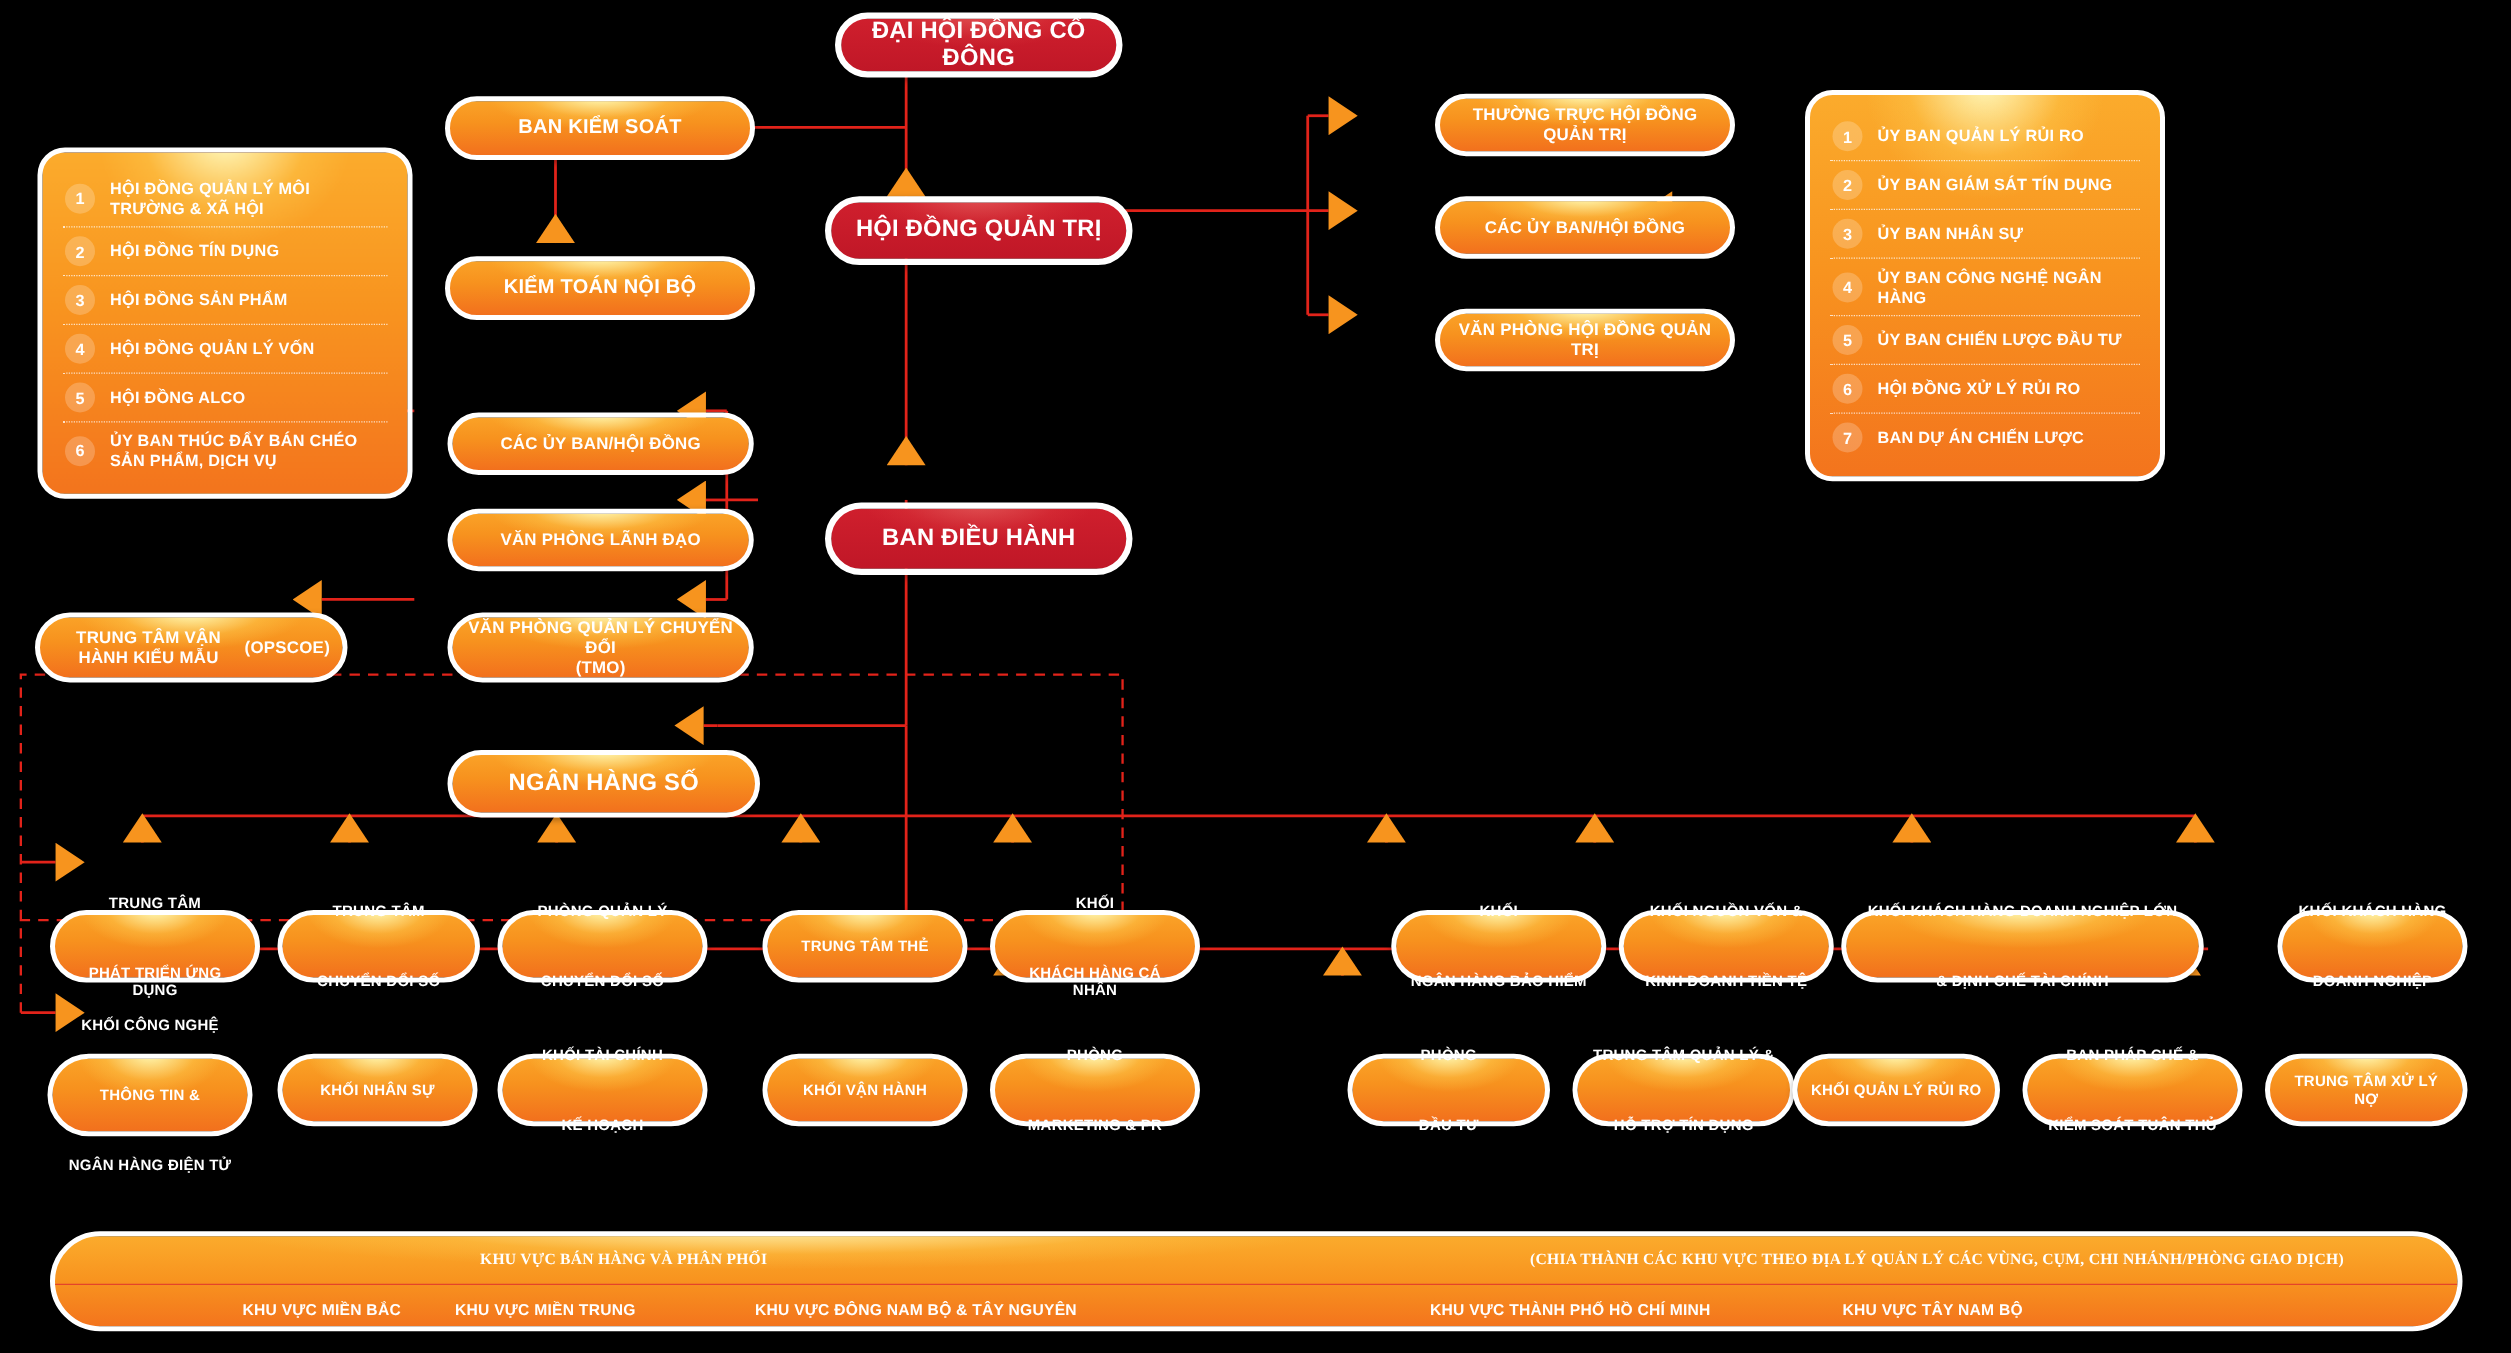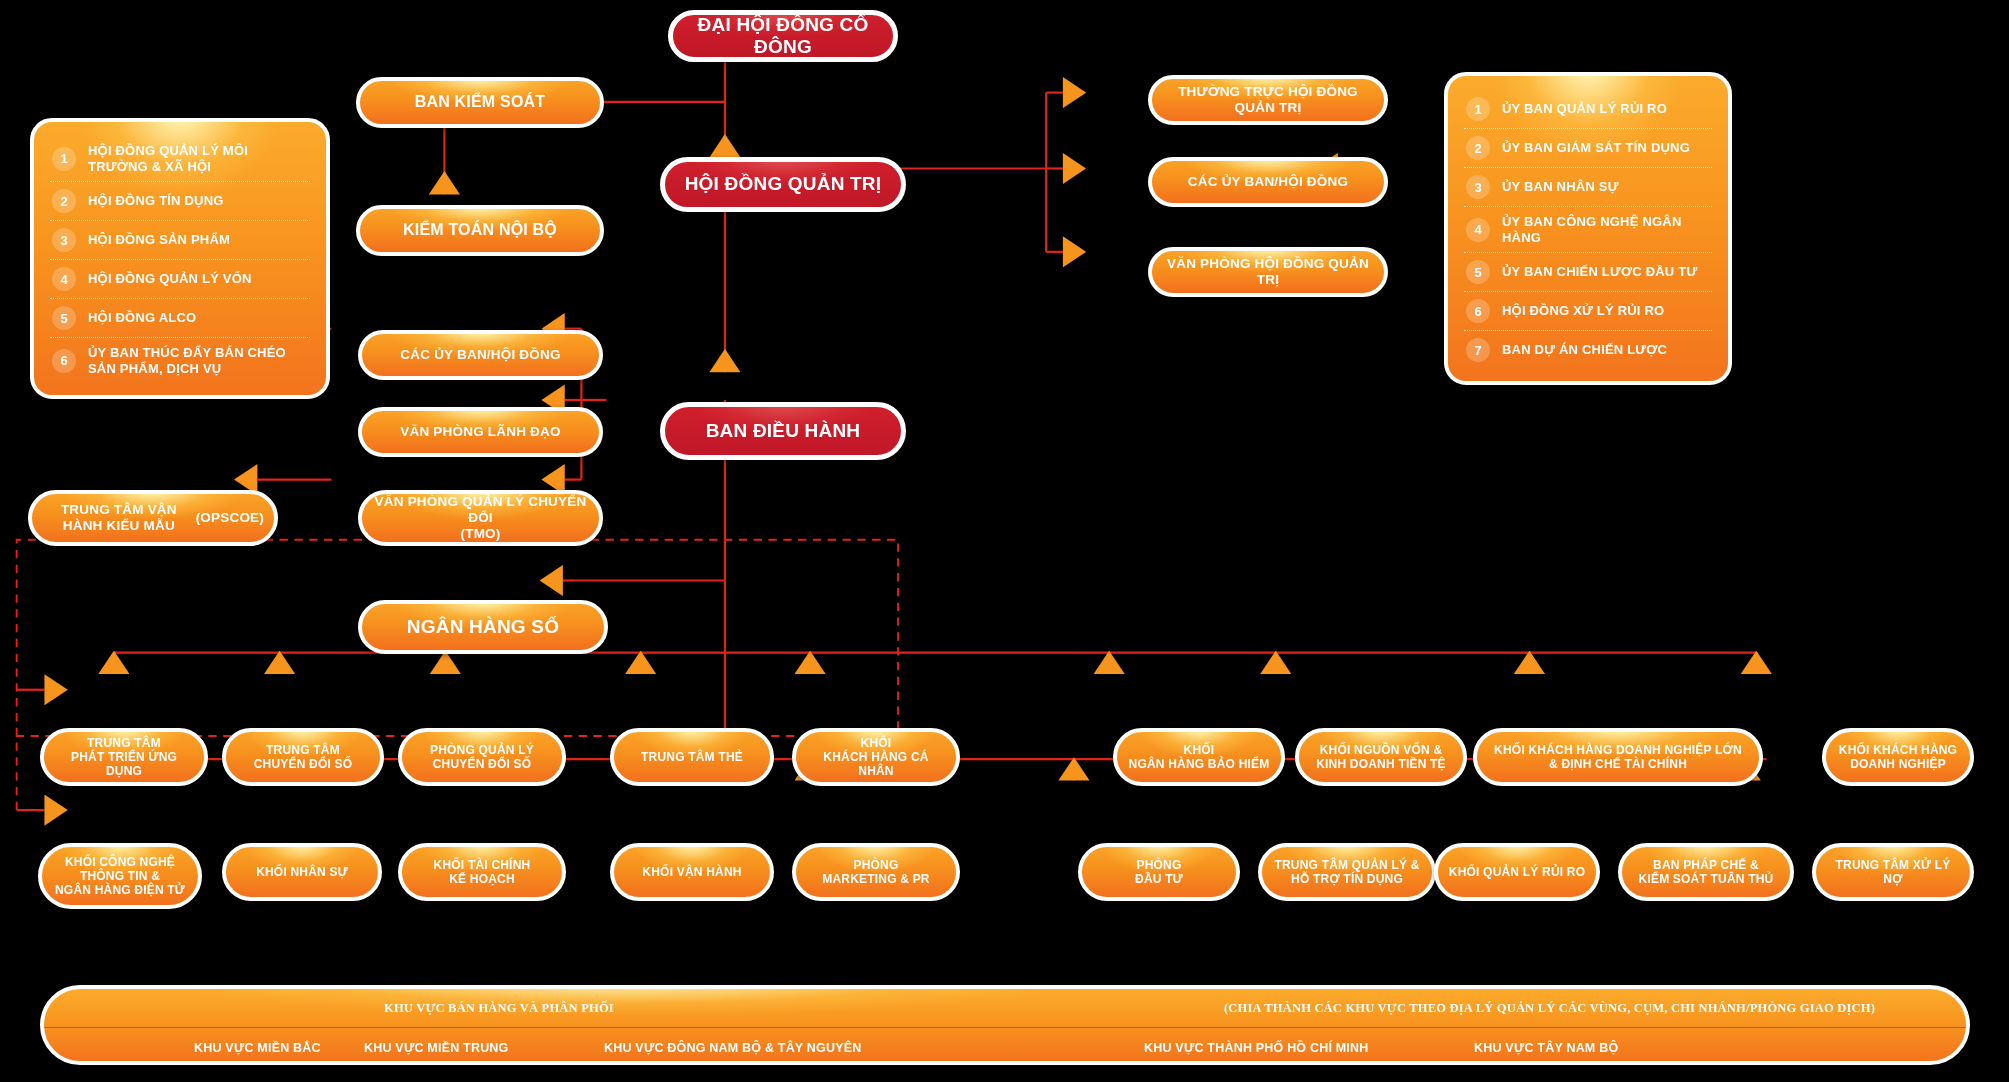--- a/index.html
+++ b/index.html
@@ -38,21 +38,21 @@
     background:
       radial-gradient(ellipse 52% 85% at 50% -8%, rgba(255,170,150,.35) 0%, rgba(255,120,100,.10) 50%, rgba(255,255,255,0) 75%),
       linear-gradient(180deg,#cf1f2d 0%, #c01727 100%);
     border-width:5px;
   }
 
   
   .t-xl{ font-size:19px; }
   .t-lg{ font-size:16px;align-items:center; }
   .t-md{ font-size:13.5px; }
-  .t-sm{ font-size:12px; }
+  .t-sm{ font-size:12px;gap:42px; }
 
   
   .panel{
     position:absolute; z-index:3;
     border-radius:22px; border:4px solid #fff;
     background:
       radial-gradient(ellipse 46% 42% at 50% -4%, rgba(255,255,200,.95) 0%, rgba(255,215,95,.30) 48%, rgba(255,255,255,0) 75%),
       linear-gradient(180deg,#fbab2c 0%, #f8941f 45%, #f3741d 100%);
     padding:14px 16px 12px 16px;
     box-shadow:0 2px 6px rgba(0,0,0,.35);

